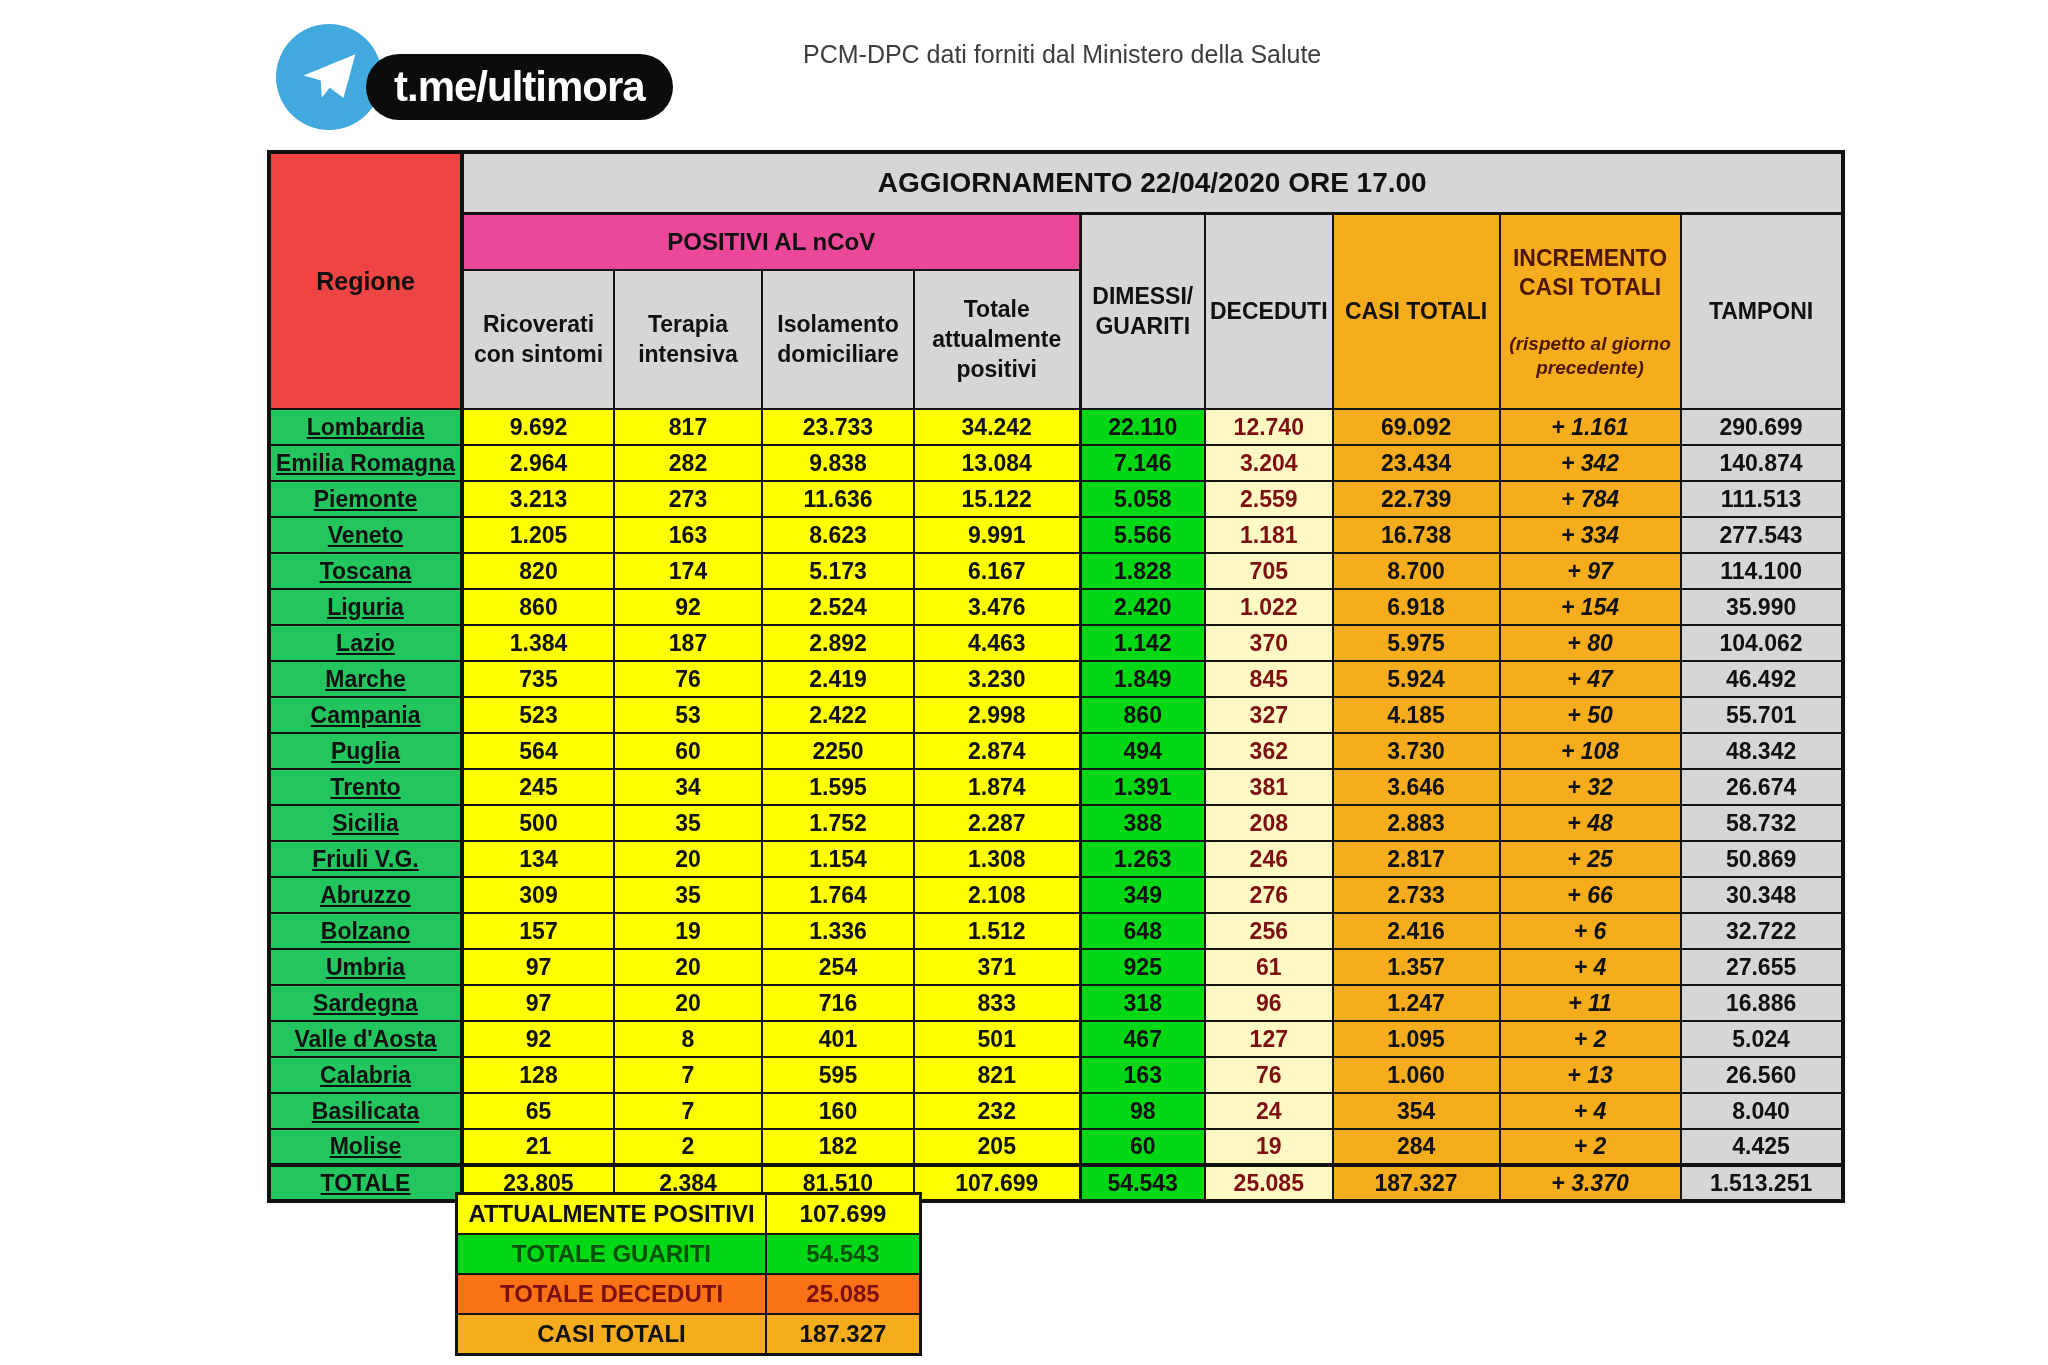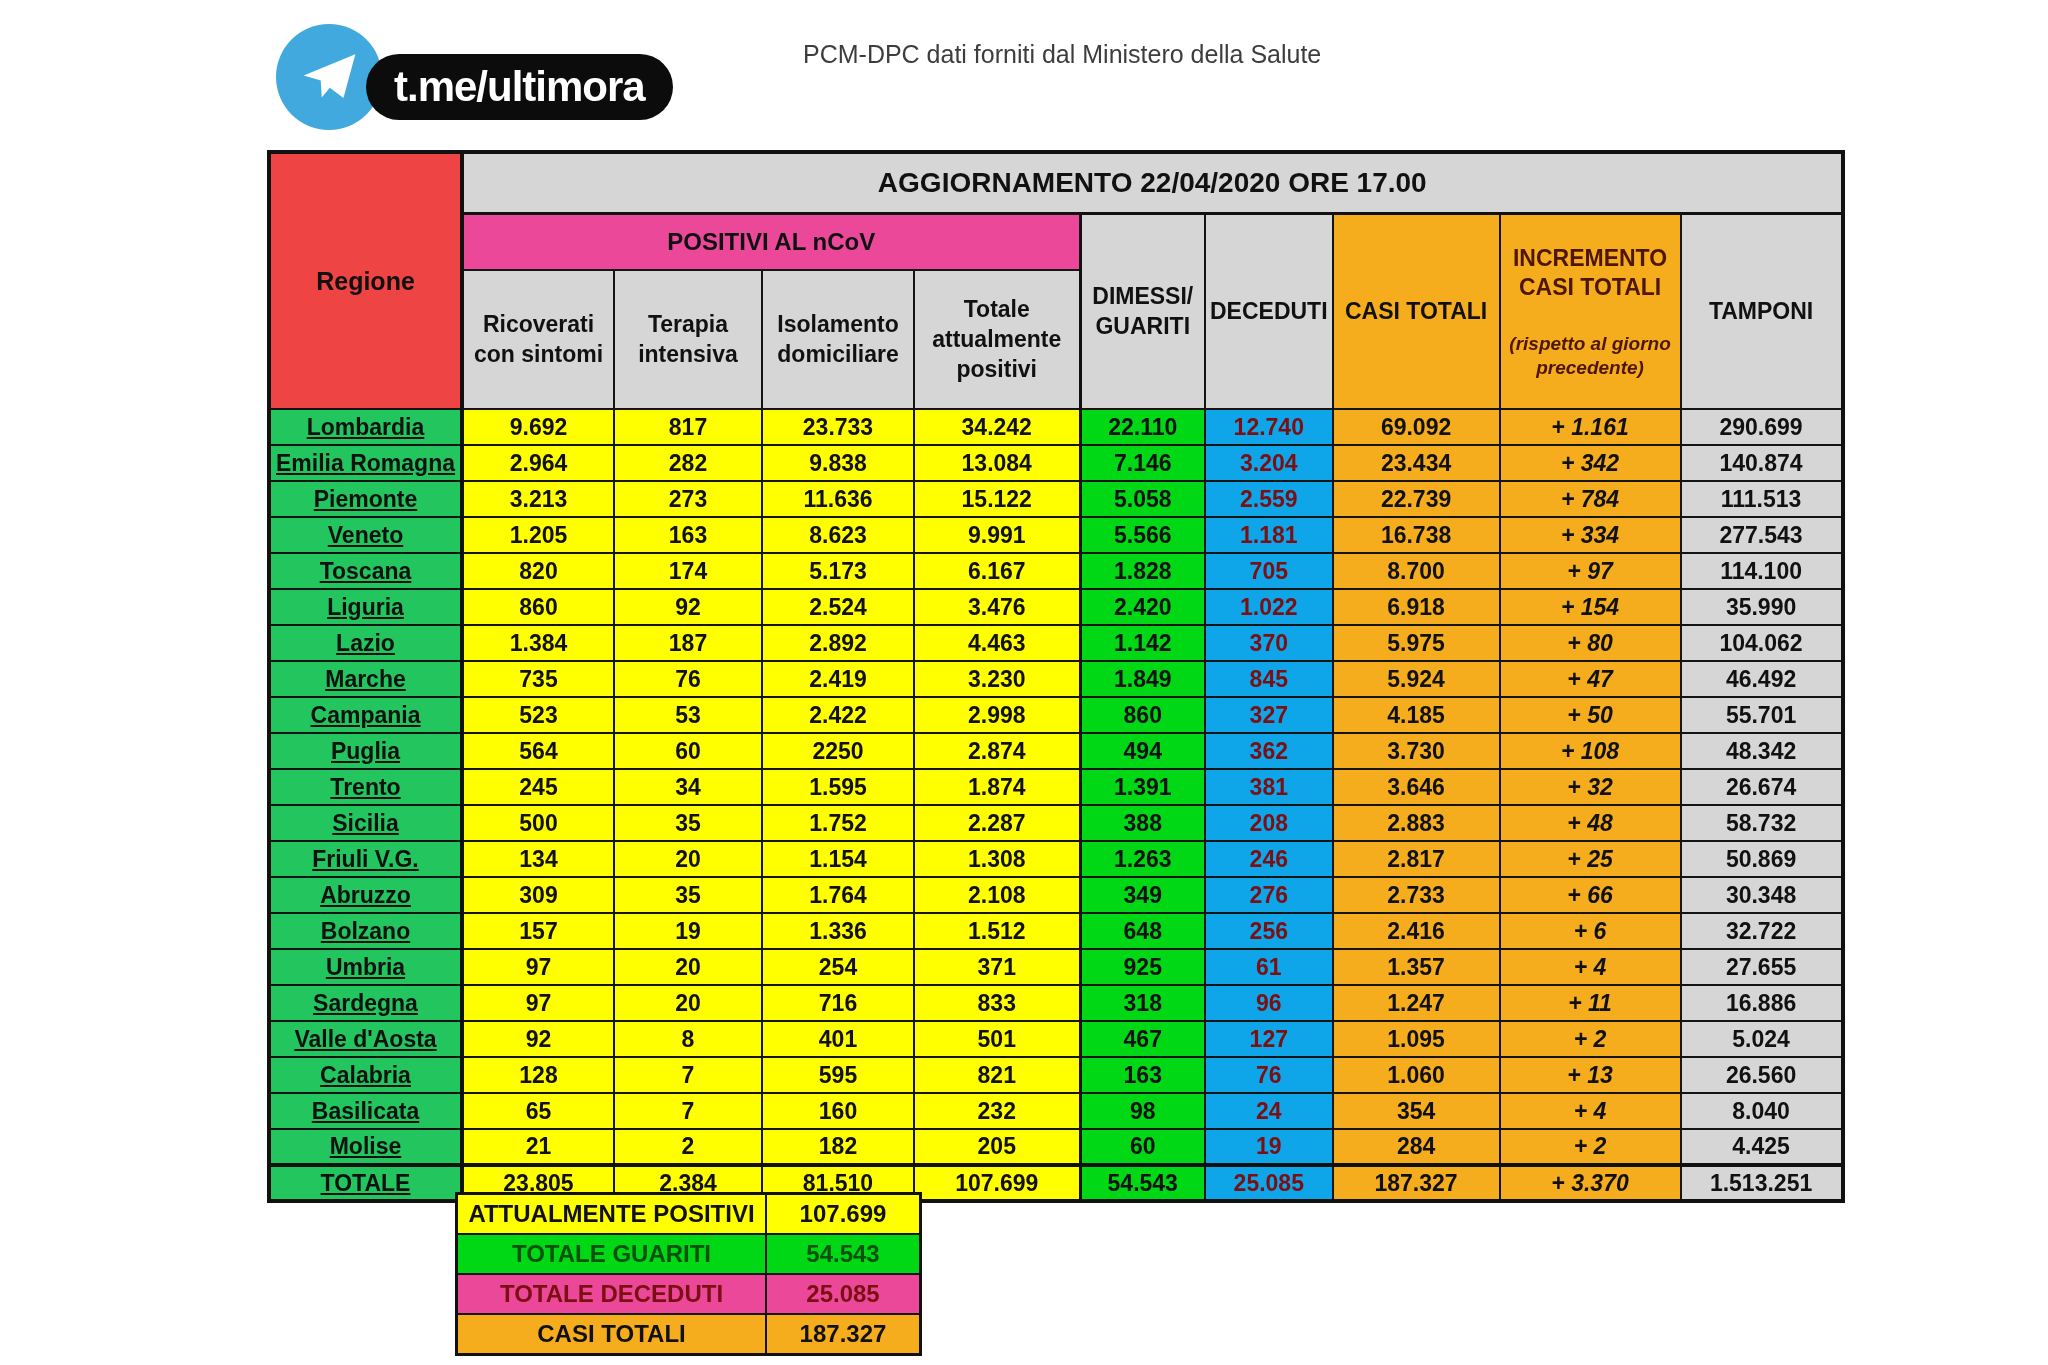--- a/index.html
+++ b/index.html
@@ -30,37 +30,37 @@
   .big-head{background:#d6d6d6;font-size:23px;white-space:pre-line;line-height:1.3;}
   .orange-head{background:#f5ad1e;font-size:23px;color:#111;}
   .increm-head{background:#f5ad1e;color:#4e1600;font-size:23px;white-space:pre-line;line-height:1.25;}
   .increm-note{font-size:19px;font-style:italic;font-weight:bold;margin-top:2px;}
   .thick-right{border-right:3px solid #111 !important;}
   .main-table tbody tr{height:36px;}
   .main-table tbody td{font-size:23px;}
   .region-cell{background:#22c55e;border-right:4px solid #111 !important;text-decoration:underline;}
   .c-yellow{background:#ffff00;}
   .c-green{background:#00d715;}
-  .c-red{background:#0ea5e9;color:#7c0f12;}
+  .c-red{background:#fef9c3;color:#7c0f12;}
   .c-orange{background:#f5ad1e;}
   .c-italic{font-style:italic;}
   .c-grey{background:#d6d6d6;}
   .total-row{height:40px;}
   .total-row td{border-top:4px solid #111 !important;}
 
   
   .summary-table{position:absolute;left:455px;top:1192px;border-collapse:collapse;
     table-layout:fixed;border:3px solid #111;}
   .summary-table td{border:2px solid #141414;text-align:center;vertical-align:middle;
     font-weight:bold;font-size:24px;height:36px;}
   .s-label{width:305px;}
   .s-value{width:150px;}
   .s-yellow{background:#ffff00;color:#111;}
   .s-green{background:#00d715;color:#09500b;}
-  .s-red{background:#ec4899;color:#7c0f12;margin-left:8px;}
+  .s-red{background:#f97316;color:#7c0f12;margin-left:8px;}
   .s-orange{background:#f5ad1e;color:#111;}
 </style>
 </head>
 <body>
 
 <div class="logo-wrap">
   <div class="tg-circle">
     <svg viewBox="0 0 24 24">
       <path fill="#ffffff" d="M22.2 3.2 L2.2 11.4 L8.8 13.4 L9.2 19.9 L12.3 16.2 L17.6 20.1 Z"></path>
     </svg>

